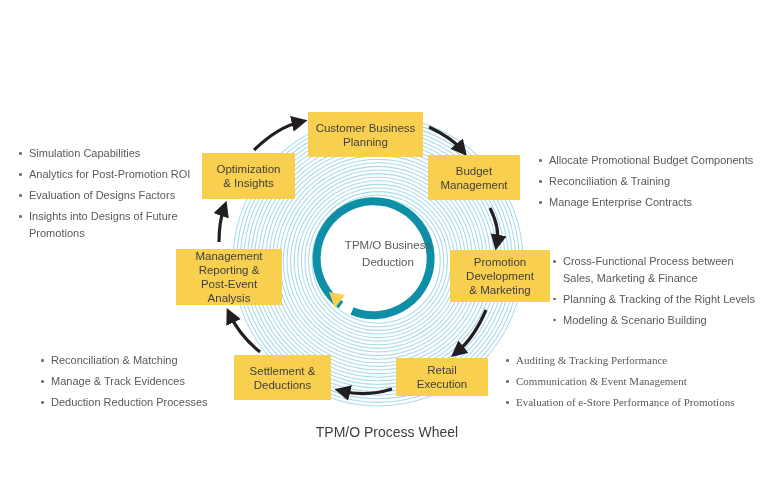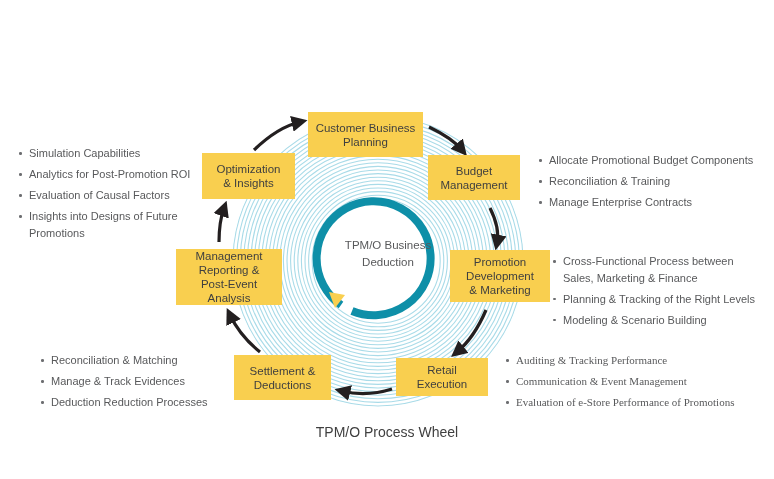--- a/index.html
+++ b/index.html
@@ -215,20 +215,20 @@
       <li>Manage &amp; Track Evidences</li>
       <li>Deduction Reduction Processes</li>
     </ul>
   </div>
 
 
   <div class="bullets" id="b-opt">
     <ul>
       <li>Simulation Capabilities</li>
       <li>Analytics for Post-Promotion ROI</li>
-      <li>Evaluation of Causal Factors</li>
+      <li>Evaluation of Designs Factors</li>
       <li class="wrap">Insights into Designs of Future Promotions</li>
     </ul>
   </div>
 
   <div id="caption">TPM/O Process Wheel</div>
 
 </div>
 
 </body></html>

